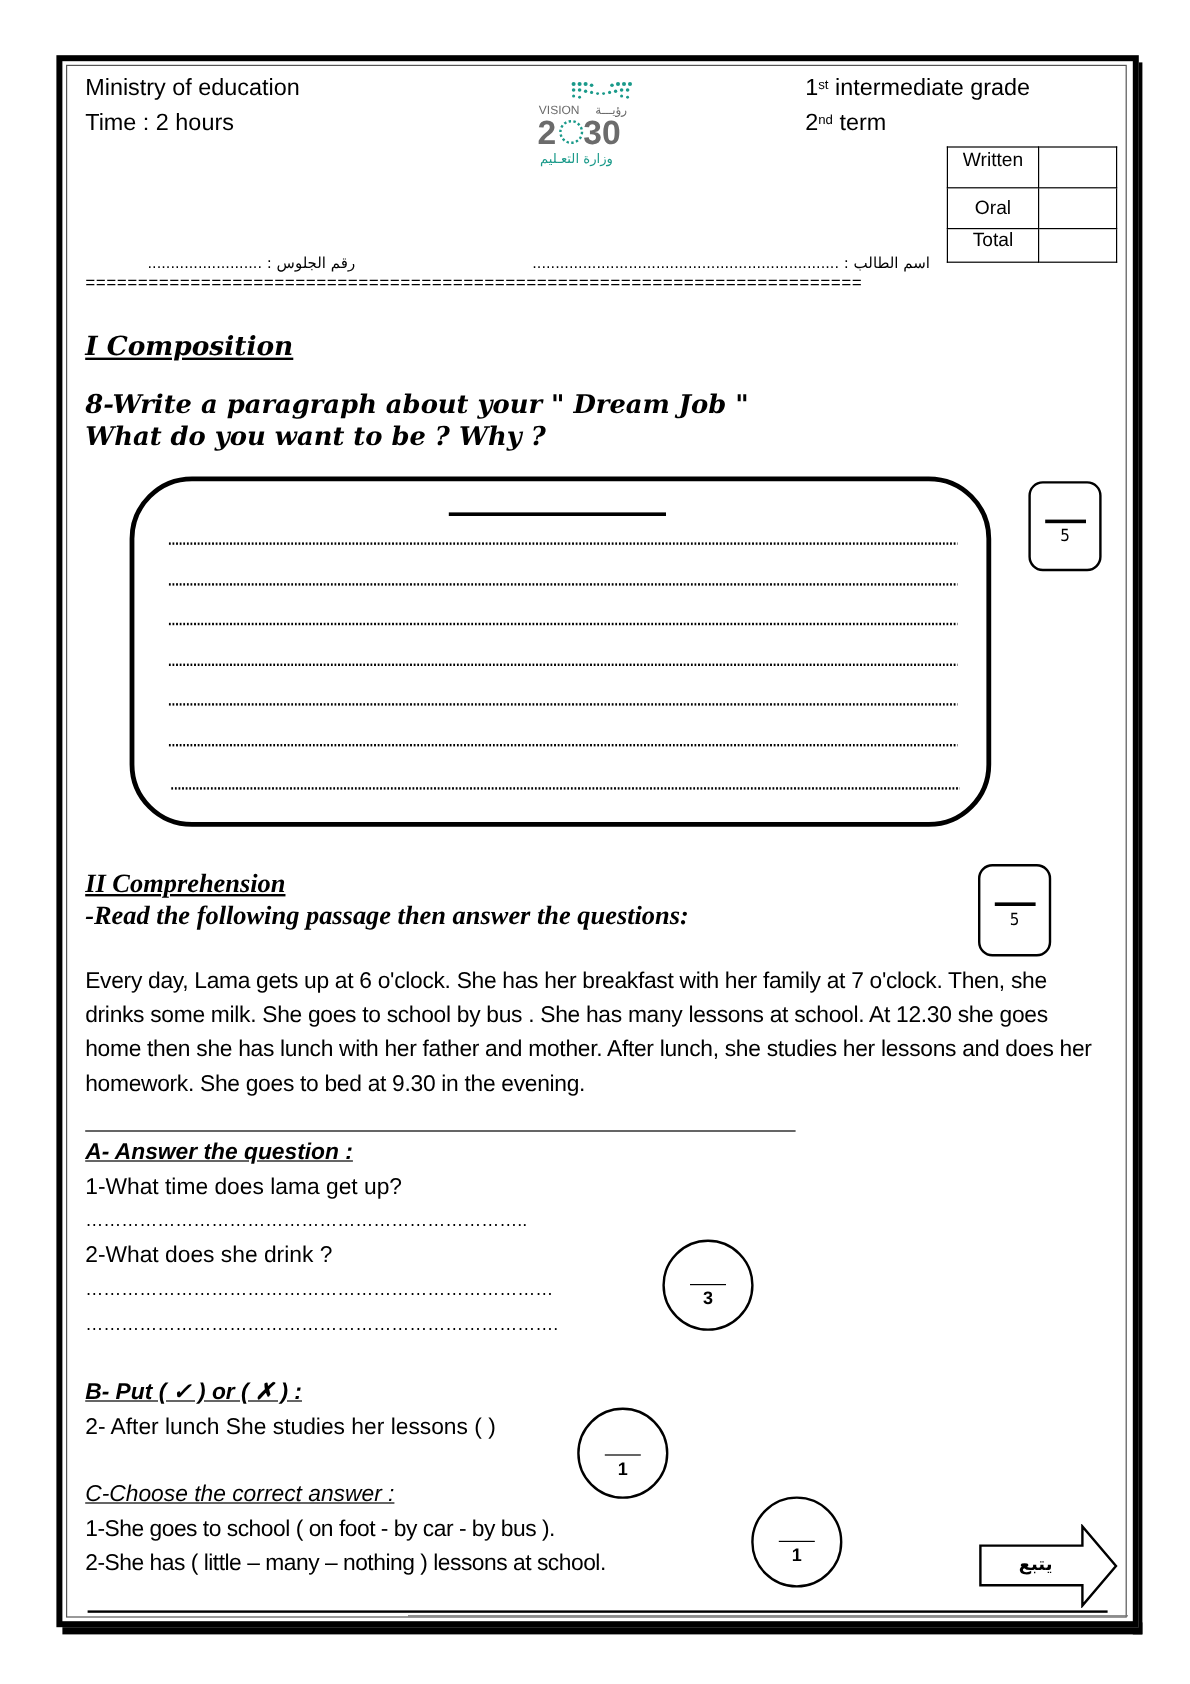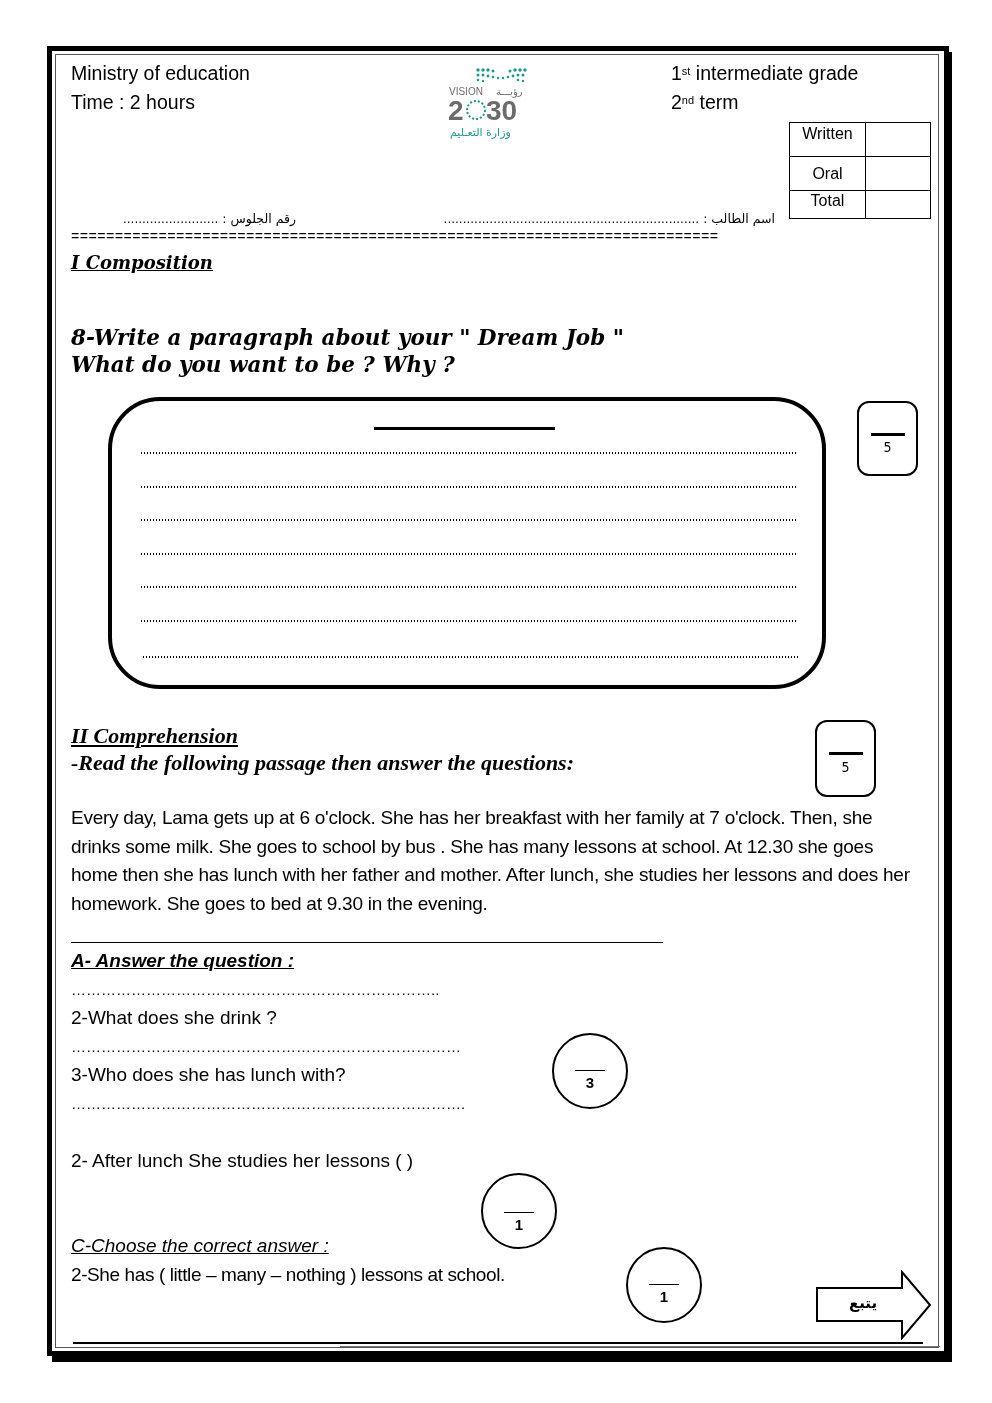--- a/index.html
+++ b/index.html
@@ -18,21 +18,21 @@
   .score-table td { border:1px solid #000; height:33px; padding:0; text-align:center; }
   .score-table td.lbl { width:75px; }
   .score-table td.val { width:64px; }
   .score-table tr.short td { height:26px; }
 
   .arabic { font-family:"DejaVu Sans", sans-serif; font-size:12.5px; direction:rtl; }
   .dots { font-size:12px; letter-spacing:0.4px; }
   .eqline { left:71px; top:229px; font-family:"Liberation Mono", monospace; font-size:14px; letter-spacing:0.35px; white-space:nowrap; }
 
   .serif-bi { font-family:"DejaVu Serif", "Liberation Serif", serif; font-weight:bold; font-style:italic; }
-  .h-comp { left:71px; top:252px; font-size:18px; text-decoration:underline;font-style:italic; }
+  .h-comp { left:71px; top:276px; font-size:22px; text-decoration:underline;font-style:italic; }
   .q1 { left:71px; top:324px; font-size:21.5px; line-height:27px; }
 
   .write-box { left:108px; top:397px; width:718px; height:292px; border:4px solid #000; border-radius:52px; box-sizing:border-box; }
   .title-line { left:374px; top:427px; width:181px; height:3px; background:#000; }
   .dotline { position:absolute; left:140px; width:658px; height:2px; background-image:radial-gradient(circle, #000 0.9px, transparent 1px); background-size:3px 2px; background-repeat:repeat-x; }
 
   .mark-rr { border:2.5px solid #000; border-radius:12px; box-sizing:border-box; }
   .mark-rr .bar { position:absolute; left:50%; transform:translateX(-50%); width:34px; height:3px; background:#000; }
   .mark-rr .num { position:absolute; width:100%; text-align:center; font-size:14px; font-family:"DejaVu Sans Condensed","DejaVu Sans", sans-serif; }
 
@@ -163,43 +163,45 @@
 <div class="abs mark-rr" style="left:815px; top:720px; width:61px; height:77px;">
   <div class="bar" style="top:30px;"></div>
   <div class="num" style="top:37px;">5</div>
 </div>
 
 <div class="abs passage">Every day, Lama gets up at 6 o'clock. She has her breakfast with her family at 7 o'clock. Then, she drinks some milk. She goes to school by bus . She has many lessons at school. At 12.30 she goes home then she has lunch with her father and mother. After lunch, she studies her lessons and does her homework. She goes to bed at 9.30 in the evening.</div>
 <div class="abs sep-line"></div>
 
 <div class="abs body-text" style="left:71px; top:947px;">
   <div class="sub-h">A- Answer the question :</div>
+  <div>1-What time does lama get up?</div>
   <div style="font-size:15px; line-height:28.5px;">………………………………………………………………..</div>
   <div>2-What does she drink ?</div>
   <div style="font-size:15px; line-height:28.5px;">……………………………………………………………………</div>
-  <div>3-Who does she has lunch with?</div>
   <div style="font-size:15px; line-height:28.5px;">…………………………………………………………………….</div>
 </div>
 
 <div class="abs circle" style="left:552px; top:1033px; width:76px; height:76px;">
   <div class="bar" style="top:35px;"></div>
   <div class="num" style="top:39px;">3</div>
 </div>
 
 <div class="abs body-text" style="left:71px; top:1147px;">
+  <div class="sub-h">B- Put ( ✓ ) or ( ✗ ) :</div>
   <div>2- After lunch She studies her lessons (    )</div>
 </div>
 
 <div class="abs circle" style="left:481px; top:1173px; width:76px; height:76px;">
   <div class="bar" style="top:37px;"></div>
   <div class="num" style="top:41px;">1</div>
 </div>
 
 <div class="abs body-text" style="left:71px; top:1232px;">
   <div class="sub-h-nu" style="text-decoration:underline;">C-Choose the correct answer :</div>
+  <div class="narrow">1-She goes to school ( on foot -  by car  -  by bus ).</div>
   <div class="narrow">2-She has ( little  – many  –  nothing ) lessons at school.</div>
 </div>
 
 <div class="abs circle" style="left:626px; top:1247px; width:76px; height:76px;">
   <div class="bar" style="top:35px;"></div>
   <div class="num" style="top:39px;">1</div>
 </div>
 
 <div class="abs" style="left:815px; top:1270px; width:118px; height:70px;">
   <svg width="118" height="70" viewBox="0 0 118 70">

